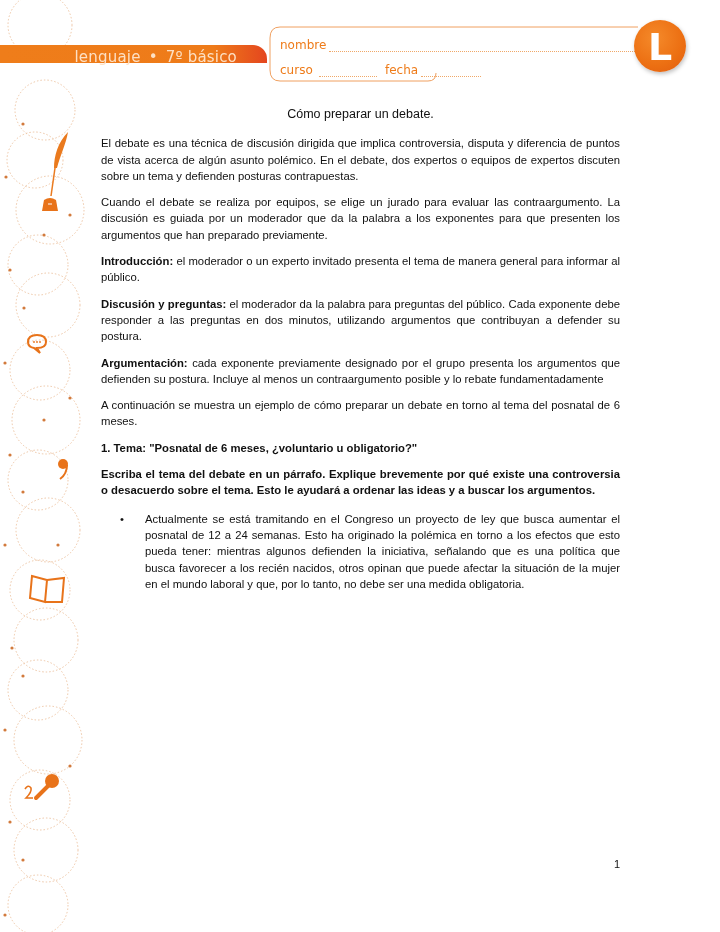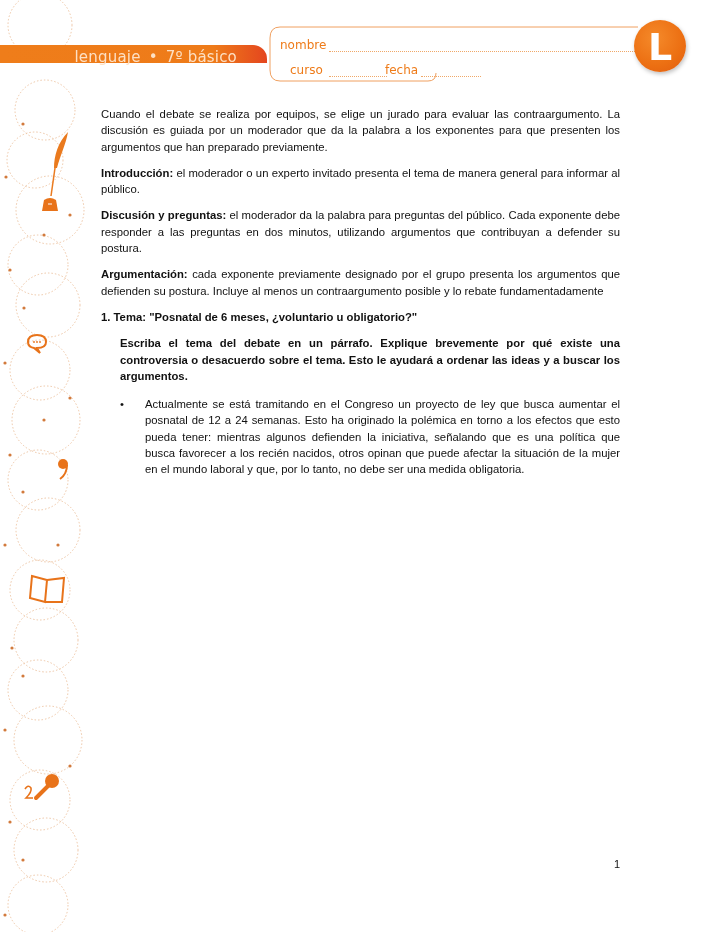--- a/index.html
+++ b/index.html
@@ -24,21 +24,21 @@
     background:radial-gradient(circle at 40% 35%, #f58a2a 0%, #ec6f12 60%, #e05c10 100%);
     box-shadow:1px 2px 4px rgba(0,0,0,0.25); display:flex; align-items:center; justify-content:center; }
   .badge span { color:#fff; font-size:38px; font-weight:bold; font-family:"DejaVu Sans", sans-serif; line-height:1; margin-top:2px; }
 
   
   .content { position:absolute; left:101px; top:106px; width:519px; font-size:11.3px; line-height:16.3px; }
   .title { text-align:center; font-size:12.5px; margin:0 0 13px 0; }
   p { margin:0 0 10px 0; text-align:justify; }
   .b { font-weight:bold; }
   .tema { font-weight:bold; margin-top:2px; margin-bottom:10px; }
-  .indent { margin-left:19px; font-weight:bold; margin-bottom:12px; }
+  .indent { font-weight:bold; margin-bottom:12px; }
   .bullet-list { margin:0; padding:0; list-style:none; }
   .bullet-list li { position:relative; padding-left:44px; text-align:justify; }
   .bullet-list li .bmark { position:absolute; left:19px; top:0; }
 
   .page-num { position:absolute; left:614px; top:858px; font-size:11px; }
 </style>
 </head>
 <body>
 
 <svg class="border-deco" viewBox="0 0 90 932" xmlns="http://www.w3.org/2000/svg">
@@ -120,42 +120,45 @@
 </div>
 
 <div class="form-box">
   <svg width="374" height="56" viewBox="0 0 374 56">
     <path d="M370 1 L12 1 Q2 1 2 12 L2 44 Q2 55 12 55 L160 55 Q168 55 168 47" fill="none" stroke="#f0a060" stroke-width="1"></path>
   </svg>
   <div class="form-row" style="left:12px; top:12px;">
     <span>nombre</span>
     <span class="dots" style="width:310px"></span>
   </div>
-  <div class="form-row" style="left:22px; top:37px;">
+  <div class="form-row" style="left:12px; top:37px;">
     <span>curso</span>
     <span class="dots" style="width:58px; margin-left:6px;"></span>
   </div>
   <div class="form-row" style="left:117px; top:37px;">
     <span>fecha</span>
     <span class="dots" style="width:60px;"></span>
   </div>
 </div>
 
 <div class="badge">
   <span>L</span>
 </div>
 
 <div class="content">
+  <div class="title">Cómo preparar un debate.</div>
 
+  <p>El debate es una técnica de discusión dirigida que implica controversia, disputa y diferencia de puntos de vista acerca de algún asunto polémico. En el debate, dos expertos o equipos de expertos discuten sobre un tema y defienden posturas contrapuestas.</p>
   <p>Cuando el debate se realiza por equipos, se elige un jurado para evaluar las contraargumento. La discusión es guiada por un moderador que da la palabra a los exponentes para que presenten los argumentos que han preparado previamente.</p>
 
   <p><span class="b">Introducción:</span><span> el moderador o un experto invitado presenta el tema de manera general para informar al público.</span></p>
   <p><span class="b">Discusión y preguntas:</span><span> el moderador da la palabra para preguntas del público. Cada exponente debe responder a las preguntas en dos minutos, utilizando argumentos que contribuyan a defender su postura.</span></p>
   <p><span class="b">Argumentación:</span><span> cada exponente previamente designado por el grupo presenta los argumentos que defienden su postura. Incluye al menos un contraargumento posible y lo rebate fundamentadamente</span></p>
 
+  <p>A continuación se muestra un ejemplo de cómo preparar un debate en torno al tema del posnatal de 6 meses.</p>
 
   <div class="tema">1. Tema: "Posnatal de 6 meses, ¿voluntario u obligatorio?"</div>
   <p class="indent">Escriba el tema del debate en un párrafo. Explique brevemente por qué existe una controversia o desacuerdo sobre el tema. Esto le ayudará a ordenar las ideas y a buscar los argumentos.</p>
 
   <ul class="bullet-list">
     <li>
       <span class="bmark">•</span>
       <span>Actualmente se está tramitando en el Congreso un proyecto de ley que busca aumentar el posnatal de 12 a 24 semanas. Esto ha originado la polémica en torno a los efectos que esto pueda tener: mientras algunos defienden la iniciativa, señalando que es una política que busca favorecer a los recién nacidos, otros opinan que puede afectar la situación de la mujer en el mundo laboral y que, por lo tanto, no debe ser una medida obligatoria.</span>
     </li>
   </ul>

